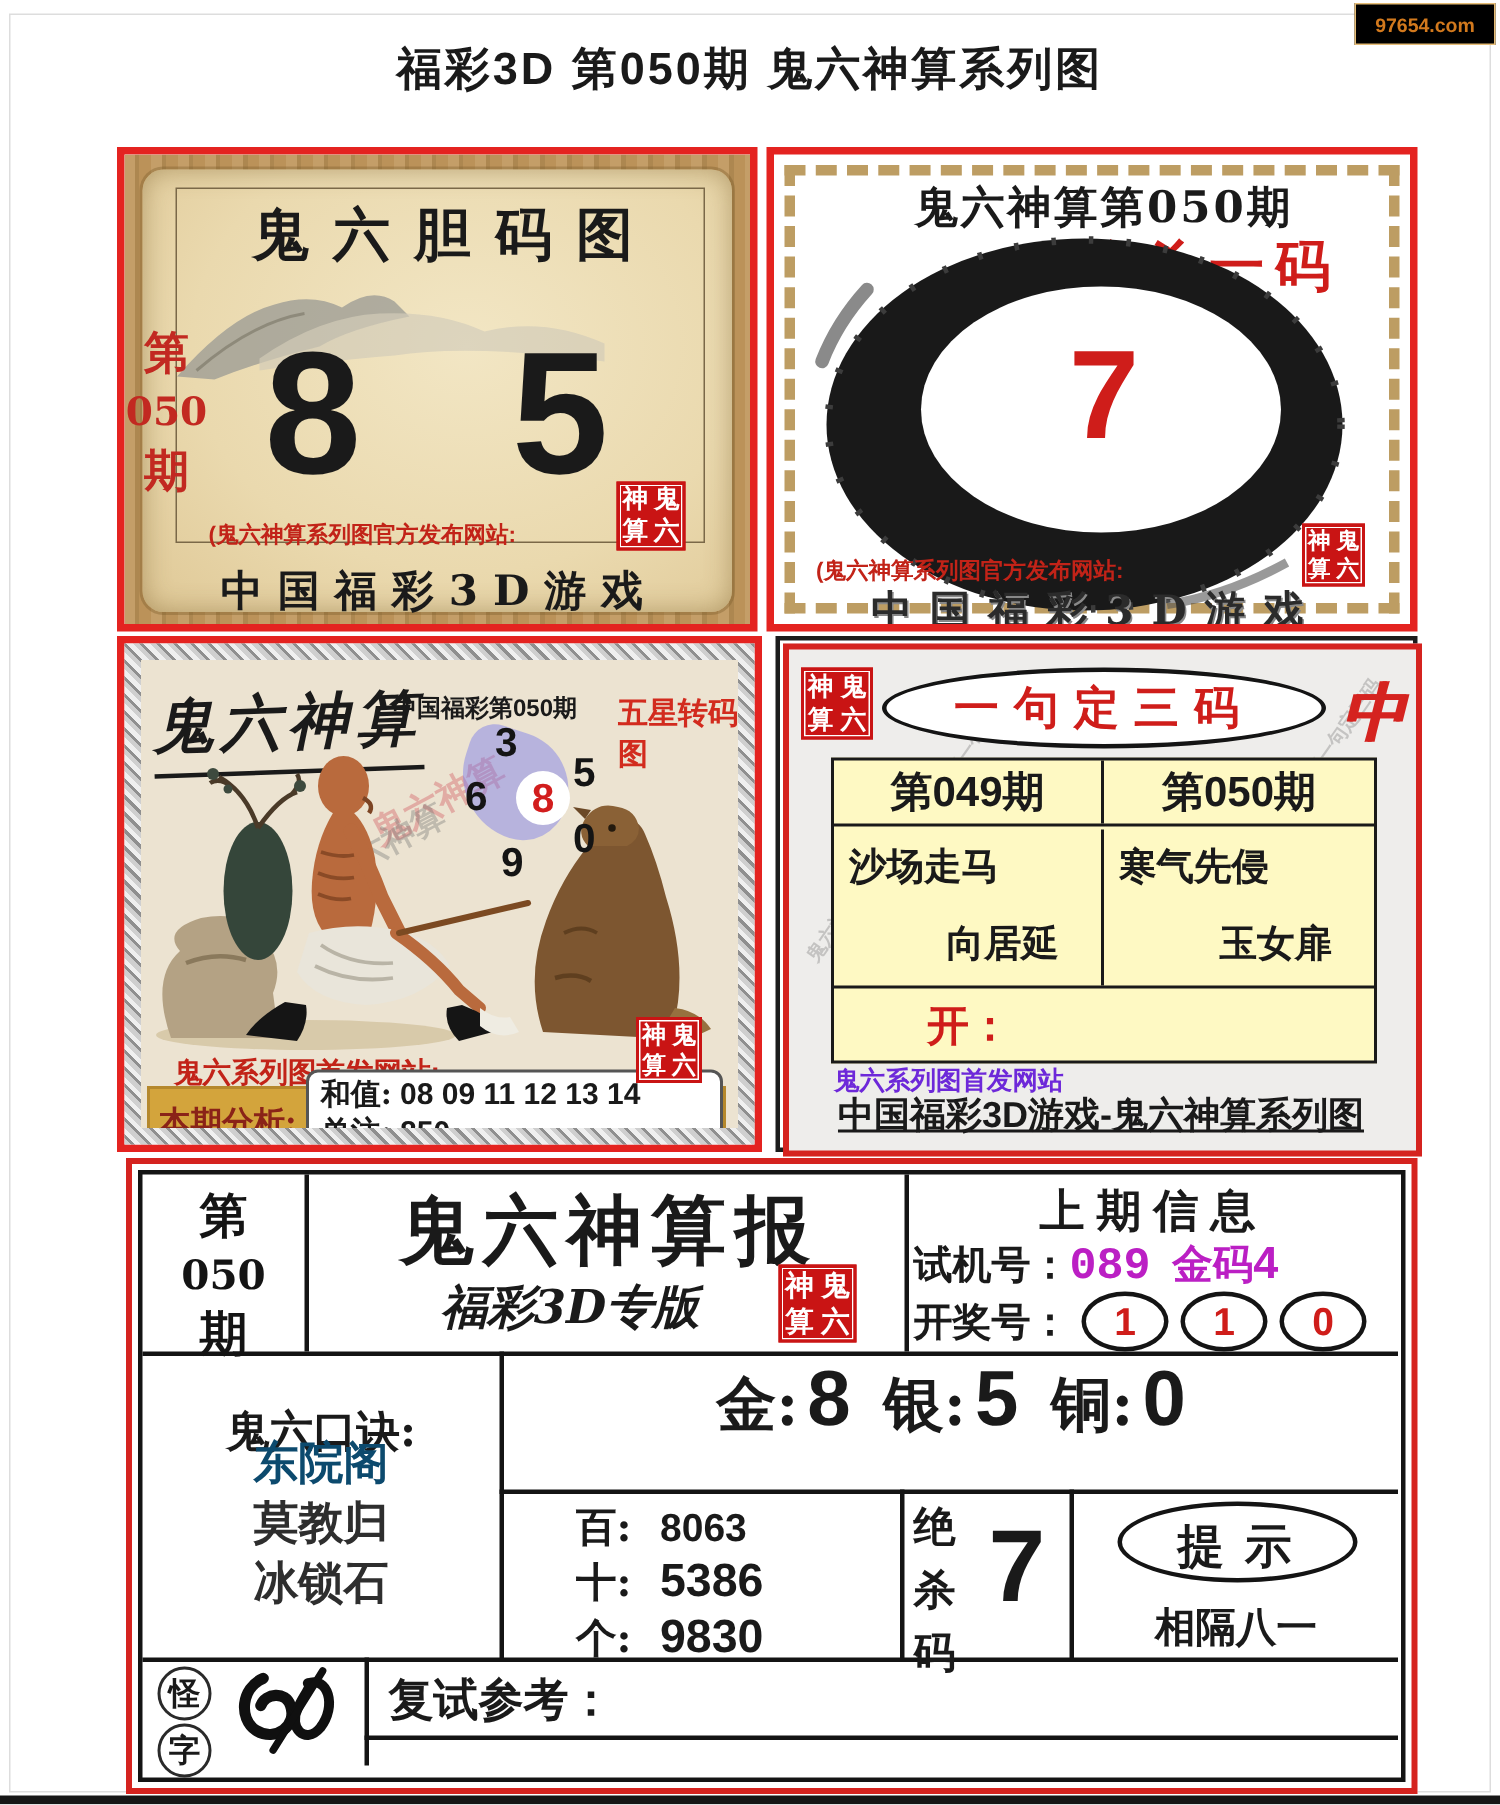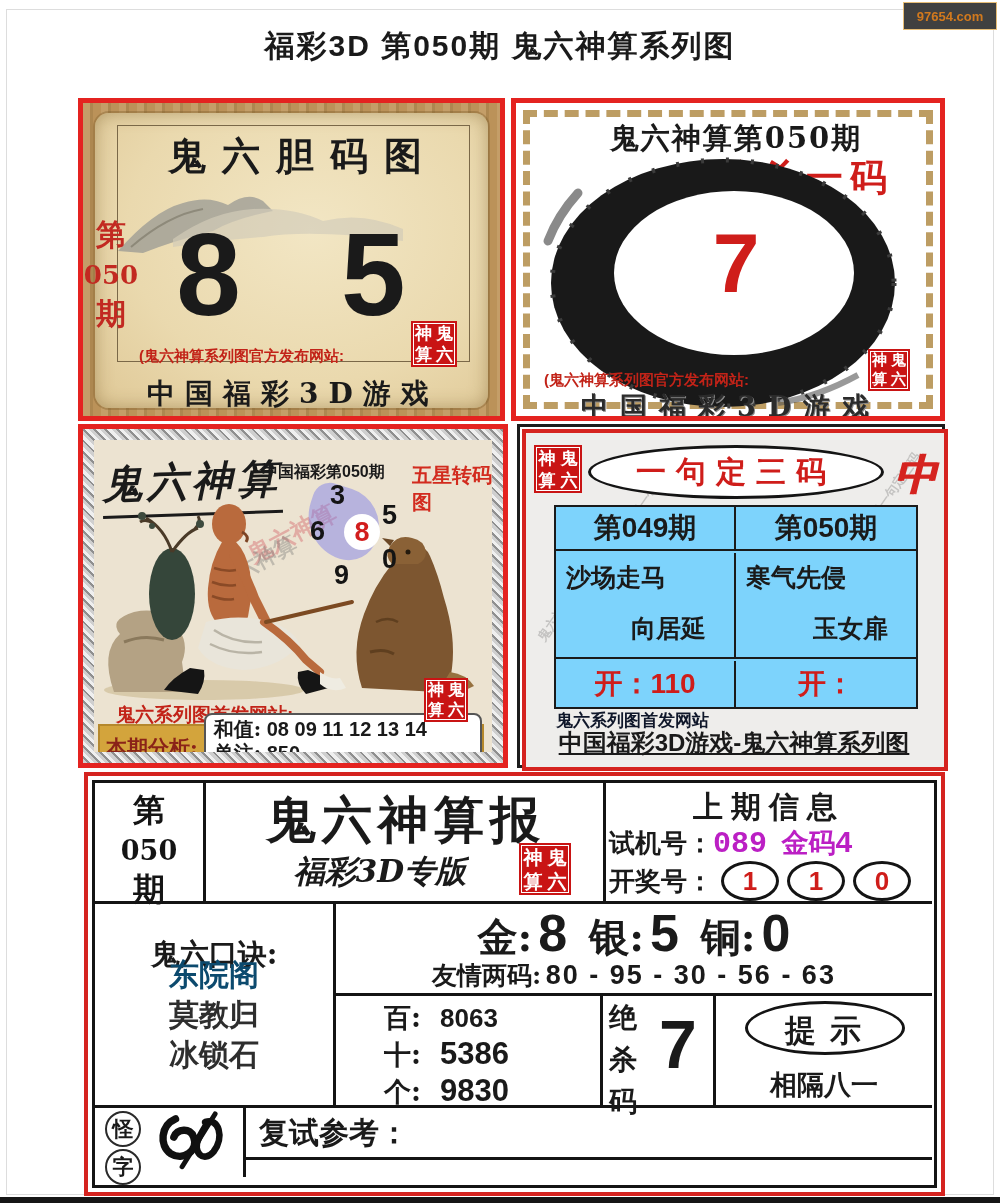--- a/index.html
+++ b/index.html
@@ -3,21 +3,21 @@
 <meta charset="utf-8">
 <style>
   html,body{margin:0;padding:0;background:#fff;}
   #stage{position:relative;width:1000px;height:1203px;background:#ffffff;overflow:hidden;
          font-family:"Liberation Sans",sans-serif;color:#1a1a1a;}
   .abs{position:absolute;box-sizing:border-box;}
   .serif{font-family:"DejaVu Serif",serif;}
   
   #page-frame{position:absolute;left:6px;top:9px;right:6px;bottom:8px;border:1px solid #ddd;}
   #bottom-bar{position:absolute;left:0;right:0;bottom:0;height:6px;background:#161616;}
-  #wm-box{position:absolute;right:3px;top:2px;width:92px;height:26px;background:#404040;
+  #wm-box{position:absolute;right:3px;top:2px;width:92px;height:26px;background:#000000;
           border:1px solid #e7bd76;color:#d2791d;font-size:13px;font-weight:bold;
           display:flex;align-items:center;justify-content:center;}
   #main-title{position:absolute;left:0;top:26px;width:100%;text-align:center;
               font-size:30px;font-weight:bold;letter-spacing:2px;}
   
   .panel{position:absolute;border:5px solid #e42320;background:#fff;box-sizing:border-box;}
   
   .seal{display:grid;grid-template-columns:1fr 1fr;background:#c91414;border:2px solid #c91414;
         box-shadow:inset 0 0 0 1px #fff;color:#fff;font-family:"DejaVu Serif",serif;
         font-weight:bold;text-align:center;line-height:1;}
@@ -31,21 +31,21 @@
   
   #p2-dash{position:absolute;inset:7px;border:7px dashed #bd9d63;}
   
   #p3-frame{position:absolute;inset:0;background:repeating-linear-gradient(45deg,#cfcfcf 0 3px,#8f8f8f 3px 5px,#efefef 5px 8px);padding:11px;}
   #p3-content{position:relative;width:100%;height:100%;background:#ece3d1;overflow:hidden;}
   .scatter-num{position:absolute;font-size:27px;font-weight:bold;color:#141414;}
   
   #p4-black{position:absolute;inset:0;border:3px solid #1c1c1c;background:#fff;padding:2px;}
   #p4-red{position:relative;width:100%;height:100%;border:4px solid #d5231f;background:#eeedeb;overflow:hidden;}
   .p4-wm{position:absolute;color:rgba(70,70,70,.25);font-size:13px;font-weight:bold;transform:rotate(-55deg);white-space:nowrap;}
-  .p4table{position:absolute;border:2px solid #1a1a1a;background:#7dd3fc;}
+  .p4table{position:absolute;border:2px solid #1a1a1a;background:#fef9c3;}
   
   #p5-inner{position:absolute;inset:4px;border:3px solid #141414;background:#fff;}
   .gline{position:absolute;background:#141414;}
   .oval{border:3px solid #141414;border-radius:50%;display:flex;align-items:center;justify-content:center;}
   .circ-ch{width:32px;height:32px;border:2px solid #2a2a2a;border-radius:50%;display:flex;align-items:center;
            justify-content:center;font-size:21px;font-weight:bold;font-family:"DejaVu Serif",serif;}
   .red{color:#cf1d1a;}
   .magenta{color:#bb1fc4;}
 </style>
 </head>
@@ -213,25 +213,24 @@
             <div style="width:50%;border-right:2px solid #1a1a1a;box-sizing:border-box;padding:8px 10px;">
               <div style="font-size:25px;font-weight:bold;">沙场走马</div>
               <div style="font-size:25px;font-weight:bold;text-align:right;margin-top:18px;padding-right:18px;">向居延</div>
             </div>
             <div style="width:50%;padding:8px 10px;box-sizing:border-box;">
               <div style="font-size:25px;font-weight:bold;">寒气先侵</div>
               <div style="font-size:25px;font-weight:bold;text-align:right;margin-top:18px;padding-right:18px;">玉女扉</div>
             </div>
           </div>
           <div class="abs" style="left:0;top:154px;width:100%;height:46px;display:flex;">
-            <div style="width:50%;border-right:2px solid #1a1a1a;display:flex;align-items:center;justify-content:center;font-size:28px;font-weight:bold;color:#cf1d1a;box-sizing:border-box;">开：110</div>
             <div style="width:50%;display:flex;align-items:center;justify-content:center;font-size:28px;font-weight:bold;color:#cf1d1a;">开：</div>
           </div>
         </div>
-        <div class="abs" style="left:30px;top:276px;font-size:17px;font-weight:bold;color:#0f172a;">鬼六系列图首发网站</div>
+        <div class="abs" style="left:30px;top:276px;font-size:17px;font-weight:bold;color:#6d28d9;">鬼六系列图首发网站</div>
         <div class="abs" style="left:10px;top:294px;width:396px;text-align:center;font-size:24px;font-weight:bold;text-decoration:underline;">中国福彩3D游戏-鬼六神算系列图</div>
       </div>
     </div>
   </div>
 
   <div class="panel" style="left:84px;top:772px;width:861px;height:424px;border:4px solid #d5231f;">
     <div id="p5-inner">
 
       <div class="gline" style="left:0;top:118px;width:837px;height:3px;"></div>
       <div class="gline" style="left:108px;top:0;width:3px;height:118px;"></div>
@@ -277,24 +276,20 @@
       <div class="abs" style="left:0;top:252px;width:238px;text-align:center;font-size:30px;font-weight:bold;color:#2e2e2e;">冰锁石</div>
 
       <div class="abs" style="left:241px;top:120px;width:596px;display:flex;justify-content:center;align-items:baseline;gap:6px;white-space:nowrap;">
         <span class="serif" style="font-size:40px;font-weight:bold;">金:</span>
         <span style="font-size:52px;font-weight:bold;margin-right:16px;">8</span>
         <span class="serif" style="font-size:40px;font-weight:bold;">银:</span>
         <span style="font-size:52px;font-weight:bold;margin-right:16px;">5</span>
         <span class="serif" style="font-size:40px;font-weight:bold;">铜:</span>
         <span style="font-size:52px;font-weight:bold;">0</span>
       </div>
-      <div class="abs" style="left:241px;top:176px;width:596px;text-align:center;white-space:nowrap;">
-        <span class="serif" style="font-size:25px;font-weight:bold;">友情两码:</span>
-        <span style="font-size:27px;font-weight:bold;letter-spacing:2px;">80 - 95 - 30 - 56 - 63</span>
-      </div>
 
       <div class="abs" style="left:241px;top:213px;width:264px;height:109px;padding:4px 0 0 48px;box-sizing:border-box;">
         <div style="display:flex;align-items:baseline;">
             <span class="serif" style="font-size:27px;font-weight:bold;width:56px;">百:</span>
             <span style="font-size:26px;font-weight:bold;">8063</span>
           </div>
         <div style="display:flex;align-items:baseline;">
             <span class="serif" style="font-size:27px;font-weight:bold;width:56px;">十:</span>
             <span style="font-size:31px;font-weight:bold;">5386</span>
           </div>

